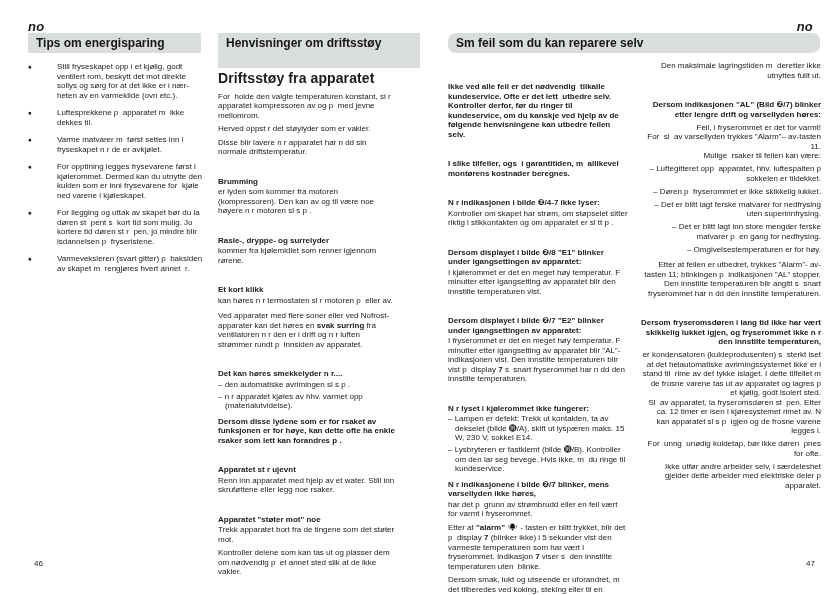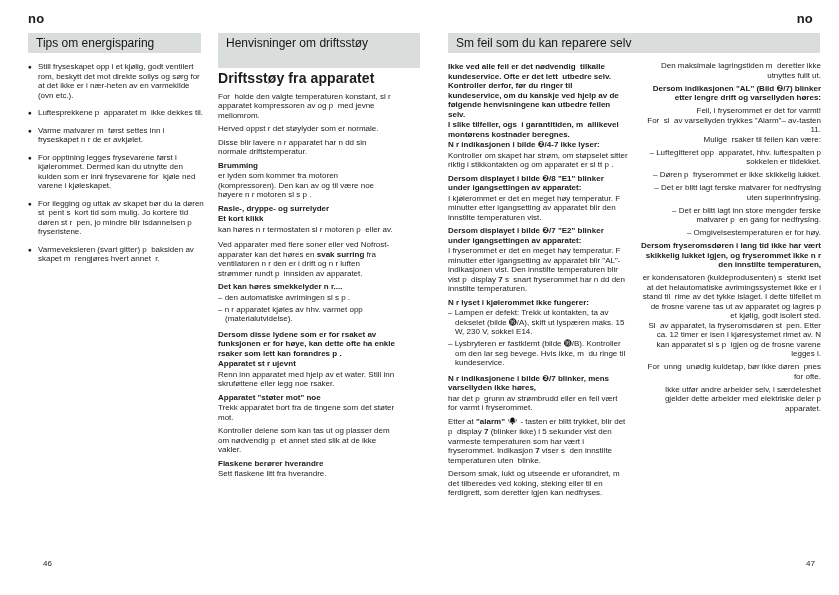--- a/index.html
+++ b/index.html
@@ -2,47 +2,47 @@
 <html style="--bar: #d9dddc;"><head>
 <meta charset="utf-8">
 <style>
   html,body{margin:0;padding:0;}
   body{
     width:839px;height:595px;background:#ffffff;
     font-family:"Liberation Sans","DejaVu Sans",sans-serif;
     color:#1b1b1b;-webkit-font-smoothing:antialiased;
   }
   #sheet{position:relative;width:839px;height:595px;background:#fff;overflow:hidden;}
-  .lang{position:absolute;top:11px;font-size:13px;font-weight:bold;letter-spacing:.2px;}
+  .lang{position:absolute;top:19px;font-size:13px;font-weight:bold;letter-spacing:.2px;font-style:italic;}
   #lang-left{left:28px;}
   #lang-right{right:26px;}
   .bar{
     position:absolute;background:var(--bar,#d9dddc);
-    font-size:12px;font-weight:normal;color:#161616;
+    font-size:12px;font-weight:bold;color:#161616;
     padding:3px 21px 2px 8px;box-sizing:border-box;line-height:15px;
   }
   #bar-left{left:28px;top:33px;width:173px;height:20px;}
   #bar-mid{left:218px;top:33px;width:202px;height:35px;}
-  #bar-right{left:448px;top:33px;width:372px;height:20px;}
+  #bar-right{left:448px;top:33px;width:372px;height:20px;border-radius:8px;}
   .col{position:absolute;font-size:8px;line-height:9.5px;}
   #col-left{left:28px;top:62px;width:177px;}
   #col-mid{left:218px;top:74px;width:178px;}
   #col-ra{left:448px;top:62px;width:180px;}
   #col-rb{left:640px;top:61px;width:181px;text-align:right;}
   .mid-title{font-size:14px;font-weight:bold;margin:0 0 8px 0;letter-spacing:.1px;}
   .blk{white-space:pre-wrap;margin:0 0 4px 0;}
   #col-rb .blk{margin-bottom:3.5px;}
-  .blk.h{font-weight:bold;margin-bottom:1px;}
+  .blk.h{font-weight:bold;margin-bottom:1px;margin-top:20px;}
   .blk.gap{margin-top:6px;}
   .blk.dash{padding-left:7px;text-indent:-7px;margin-bottom:2.5px;}
-  .blk.bullet{display:flex;margin-bottom:8px;}
+  .blk.bullet{display:flex;margin-bottom:8px;gap:19px;}
   .dot{font-size:6.5px;line-height:9.5px;margin-right:6px;flex:0 0 auto;}
   .btxt{flex:1;}
   .pn{position:absolute;top:559px;font-size:8px;}
-  #pn-left{left:34px;margin-left:9px;}
+  #pn-left{left:34px;}
   #pn-right{right:24px;}
   b{font-weight:bold;}
   .alarm-ic{display:inline-block;vertical-align:-1px;margin:0 1px;}
 </style>
 </head>
 <body>
 
 <div id="sheet">
 
   <div class="lang" id="lang-left">no</div>
@@ -58,25 +58,26 @@
       <div class="blk bullet"><span class="dot">●</span><span class="btxt"><span>Varme matvarer m  først settes inn i fryseskapet n r de er avkjølet.</span></span></div>
       <div class="blk bullet"><span class="dot">●</span><span class="btxt"><span>For opptining legges frysevarene først i kjølerommet. Dermed kan du utnytte den kulden som er inni frysevarene for  kjøle ned varene i kjøleskapet.</span></span></div>
       <div class="blk bullet"><span class="dot">●</span><span class="btxt"><span>For ilegging og uttak av skapet bør du la døren st  pent s  kort tid som mulig. Jo kortere tid døren st r  pen, jo mindre blir isdannelsen p  fryseristene.</span></span></div>
       <div class="blk bullet"><span class="dot">●</span><span class="btxt"><span>Varmeveksleren (svart gitter) p  baksiden av skapet m  rengjøres hvert annet  r.</span></span></div>
     </div>
 
   <div class="col" id="col-mid">
     <div class="mid-title">Driftsstøy fra apparatet</div>
     <div>
         <div class="blk p"><span>For  holde den valgte temperaturen konstant, sl r apparatet kompressoren av og p  med jevne mellomrom.</span></div>
-        <div class="blk p"><span>Herved oppst r det støylyder som er normale.</span></div>
+        <div class="blk p"><span>Herved oppst r det støylyder som er vakler.</span></div>
         <div class="blk p"><span>Disse blir lavere n r apparatet har n dd sin normale driftstemperatur.</span></div>
         <div class="blk h"><span>Brumming</span></div>
         <div class="blk p"><span>er lyden som kommer fra motoren (kompressoren). Den kan av og til være noe høyere n r motoren sl s p .</span></div>
         <div class="blk h"><span>Rasle-, dryppe- og surrelyder</span></div>
+        <div class="blk p"><span>kommer fra kjølemidlet som renner igjennom rørene.</span></div>
         <div class="blk h"><span>Et kort klikk</span></div>
         <div class="blk p"><span>kan høres n r termostaten sl r motoren p  eller av.</span></div>
         <div class="blk p gap"><span>Ved apparater med flere soner eller ved Nofrost-apparater kan det høres en </span><b>svak surring</b><span> fra ventilatoren n r den er i drift og n r luften strømmer rundt p  innsiden av apparatet.</span></div>
         <div class="blk h"><span>Det kan høres smekkelyder n r....</span></div>
         <div class="blk dash"><span>– den automatiske avrimingen sl s p .</span></div>
         <div class="blk dash"><span>– n r apparatet kjøles av hhv. varmet opp (materialutvidelse).</span></div>
         <div class="blk h gap"><span>Dersom disse lydene som er for rsaket av funksjonen er for høye, kan dette ofte ha enkle  rsaker som lett kan forandres p .</span></div>
         <div class="blk h"><span>Apparatet st r ujevnt</span></div>
         <div class="blk p"><span>Renn inn apparatet med hjelp av et water. Still inn skruføttene eller legg noe rsaker.</span></div>
         <div class="blk h"><span>Apparatet "støter mot" noe</span></div>
@@ -112,20 +113,21 @@
       <div class="blk p"><span>Den maksimale lagringstiden m  deretter ikke utnyttes fullt ut.</span></div>
       <div class="blk h"><span>Dersom indikasjonen "AL" (Bild ❷/7) blinker etter lengre drift og varsellyden høres:</span></div>
       <div class="blk p"><span>Feil, i fryserommet er det for varmt!
 For  sl  av varsellyden trykkes "Alarm"– av-tasten 11.
 Mulige  rsaker til feilen kan være:</span></div>
       <div class="blk dash"><span>– Luftegitteret opp  apparatet, hhv. luftespalten p  sokkelen er tildekket.</span></div>
       <div class="blk dash"><span>– Døren p  fryserommet er ikke skikkelig lukket.</span></div>
       <div class="blk dash"><span>– Det er blitt lagt ferske matvarer for nedfrysing uten superinnfrysing.</span></div>
       <div class="blk dash"><span>– Det er blitt lagt inn store mengder ferske matvarer p  en gang for nedfrysing.</span></div>
       <div class="blk dash"><span>– Omgivelsestemperaturen er for høy.</span></div>
+      <div class="blk p gap"><span>Etter at feilen er utbedret, trykkes "Alarm"- av-tasten 11; blinkingen p  indikasjonen "AL" stopper. Den innstilte temperaturen blir angitt s  snart fryserommet har n dd den innstilte temperaturen.</span></div>
       <div class="blk h"><span>Dersom fryseromsdøren i lang tid ikke har vært skikkelig lukket igjen, og fryserommet ikke n r den innstilte temperaturen,</span></div>
       <div class="blk p"><span>er kondensatoren (kuldeprodusenten) s  sterkt iset at det helautomatiske avrimingssystemet ikke er i stand til  rime av det tykke islaget. I dette tilfellet m  de frosne varene tas ut av apparatet og lagres p  et kjølig, godt isolert sted.
 Sl  av apparatet, la fryseromsdøren st  pen. Etter ca. 12 timer er isen i kjøresystemet rimet av. N  kan apparatet sl s p  igjen og de frosne varene legges i.</span></div>
       <div class="blk p"><span>For  unng  unødig kuldetap, bør ikke døren  pnes for ofte.</span></div>
       <div class="blk p"><span>Ikke utfør andre arbeider selv, i særdeleshet gjelder dette arbeider med elektriske deler p  apparatet.</span></div>
     </div>
 
   <div class="pn" id="pn-left">46</div>
   <div class="pn" id="pn-right">47</div>
 

